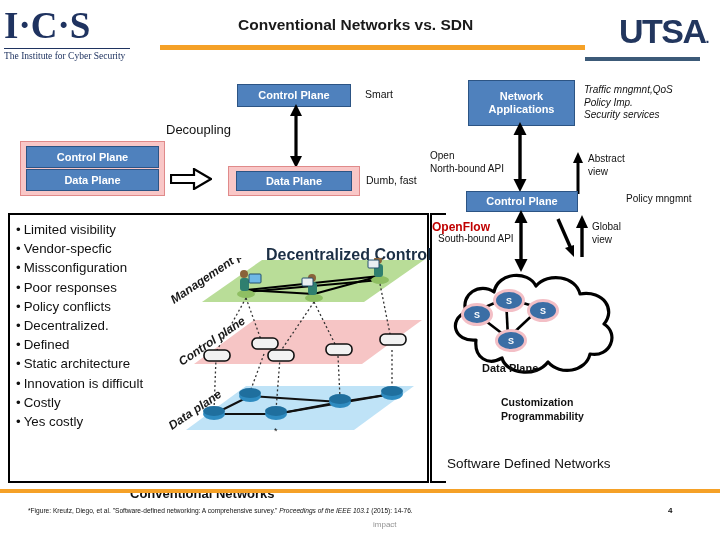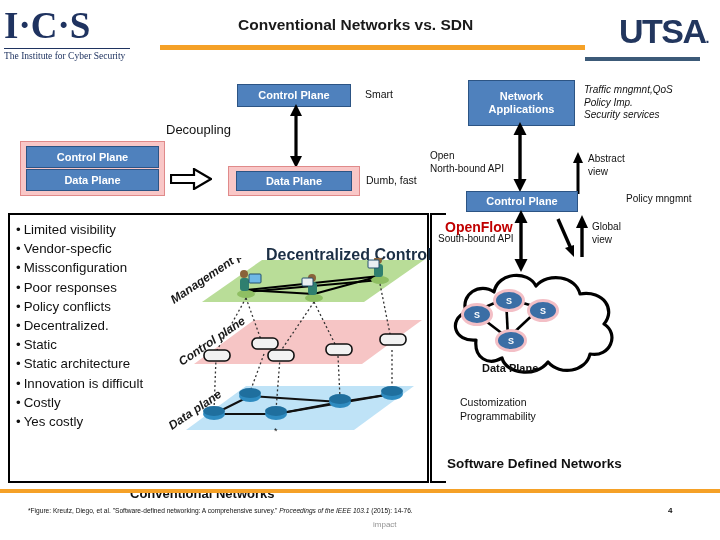--- a/index.html
+++ b/index.html
@@ -105,34 +105,34 @@
   #lbl-northbound div{font-size:10px;color:#111;line-height:12.5px;white-space:nowrap;}
 
   #arrow-abstract{left:572px;top:152px;width:12px;height:42px;}
   #lbl-abstract{left:588px;top:152px;width:60px;}
   #lbl-abstract div{font-size:10px;color:#111;line-height:13px;}
 
   #cp-right{left:466px;top:191px;width:110px;height:19px;}
   #lbl-policymngmnt{left:626px;top:193px;font-size:10px;color:#111;white-space:nowrap;}
 
   #lbl-openflow{left:432px;top:221px;width:110px;}
-  #lbl-openflow .of{font-size:14px;color:#c00000;font-weight:bold;line-height:12px;padding-left:13px;}
+  #lbl-openflow .of{font-size:12px;color:#c00000;font-weight:bold;line-height:12px;}
   #lbl-openflow .sb{font-size:10px;color:#111;line-height:12.5px;white-space:nowrap;margin-left:6px;}
 
   #arrow-dbl-sb{left:512px;top:210px;width:18px;height:62px;}
 
   #arrow-global{left:554px;top:215px;width:34px;height:42px;}
   #lbl-global{left:592px;top:220px;width:50px;}
   #lbl-global div{font-size:10px;color:#111;line-height:13px;}
 
   #cloud-wrap{left:436px;top:262px;width:200px;height:120px;}
   #lbl-dp-cloud{left:482px;top:362px;font-size:11px;font-weight:bold;color:#111;}
-  #lbl-custom{left:460px;top:395px;width:140px;}
+  #lbl-custom{left:501px;top:395px;width:140px;font-weight:bold;}
   #lbl-custom div{font-size:10.5px;color:#111;line-height:14px;}
-  #lbl-sdn{left:447px;top:456px;font-size:13.5px;font-weight:bold;color:#111;white-space:nowrap;}
+  #lbl-sdn{left:447px;top:456px;font-size:13.5px;font-weight:normal;color:#111;white-space:nowrap;}
 
   
   .sw{
     position:absolute;width:26px;height:17px;border-radius:50%;
     background:#3b6ea5;border:3px solid #f3bfc6;
     color:#fff;font-size:9px;font-weight:bold;
     display:flex;align-items:center;justify-content:center;
   }
 
   
@@ -183,21 +183,21 @@
 
 <div class="abs" id="left-panel"></div>
 
 <div class="abs" id="bullets">
   <div class="b"><span class="dot">•</span><span>Limited visibility</span></div>
   <div class="b"><span class="dot">•</span><span>Vendor-specfic</span></div>
   <div class="b"><span class="dot">•</span><span>Missconfiguration</span></div>
   <div class="b"><span class="dot">•</span><span>Poor responses</span></div>
   <div class="b"><span class="dot">•</span><span>Policy conflicts</span></div>
   <div class="b"><span class="dot">•</span><span>Decentralized.</span></div>
-  <div class="b"><span class="dot">•</span><span>Static</span></div>
+  <div class="b"><span class="dot">•</span><span>Defined</span></div>
   <div class="b"><span class="dot">•</span><span>Static architecture</span></div>
   <div class="b"><span class="dot">•</span><span>Innovation is difficult</span></div>
   <div class="b"><span class="dot">•</span><span>Costly</span></div>
   <div class="b"><span class="dot">•</span><span>Yes costly</span></div>
 </div>
 
 <div class="abs" id="lbl-decentralized">Decentralized Control</div>
 
 <svg class="abs" style="left:168px;top:258px;" width="256" height="200" viewBox="0 0 256 200">
 

